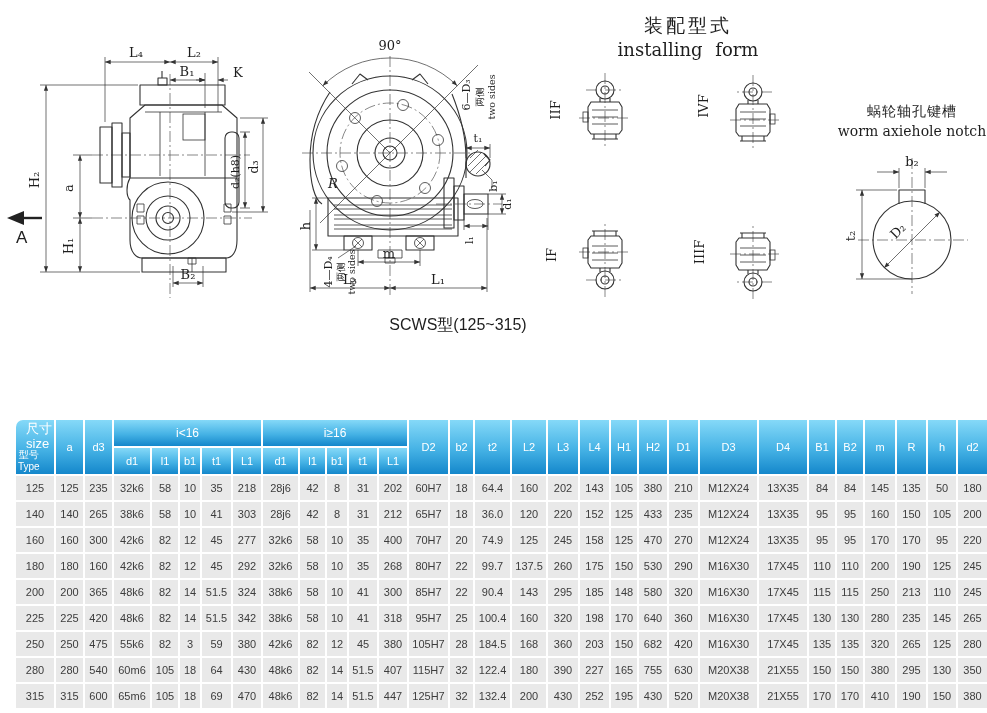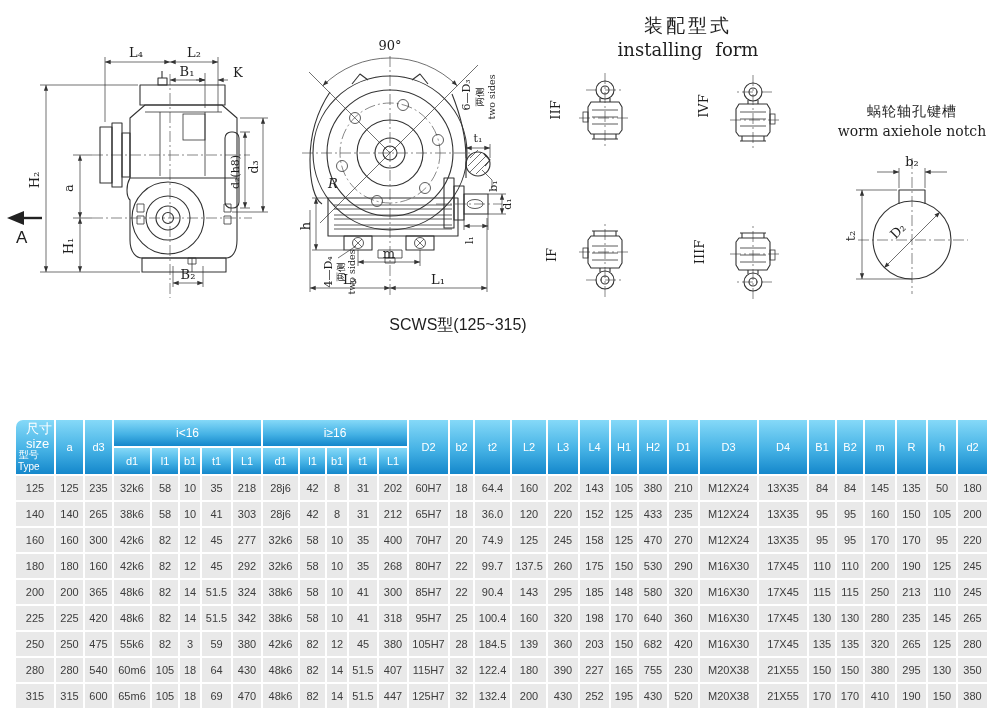--- a/index.html
+++ b/index.html
@@ -547,21 +547,21 @@
         <td>59</td>
         <td>380</td>
         <td>42k6</td>
         <td>82</td>
         <td>12</td>
         <td>45</td>
         <td>380</td>
         <td>105H7</td>
         <td>28</td>
         <td>184.5</td>
-        <td>139</td>
+        <td>168</td>
         <td>360</td>
         <td>203</td>
         <td>150</td>
         <td>682</td>
         <td>420</td>
         <td>M16X30</td>
         <td>17X45</td>
         <td>135</td>
         <td>135</td>
         <td>320</td>
@@ -584,21 +584,21 @@
         <td>51.5</td>
         <td>407</td>
         <td>115H7</td>
         <td>32</td>
         <td>122.4</td>
         <td>180</td>
         <td>390</td>
         <td>227</td>
         <td>165</td>
         <td>755</td>
-        <td>230</td>
+        <td>630</td>
         <td>M20X38</td>
         <td>21X55</td>
         <td>150</td>
         <td>150</td>
         <td>380</td>
         <td>295</td>
         <td>130</td>
         <td>350</td>
       </tr>
       <tr>

